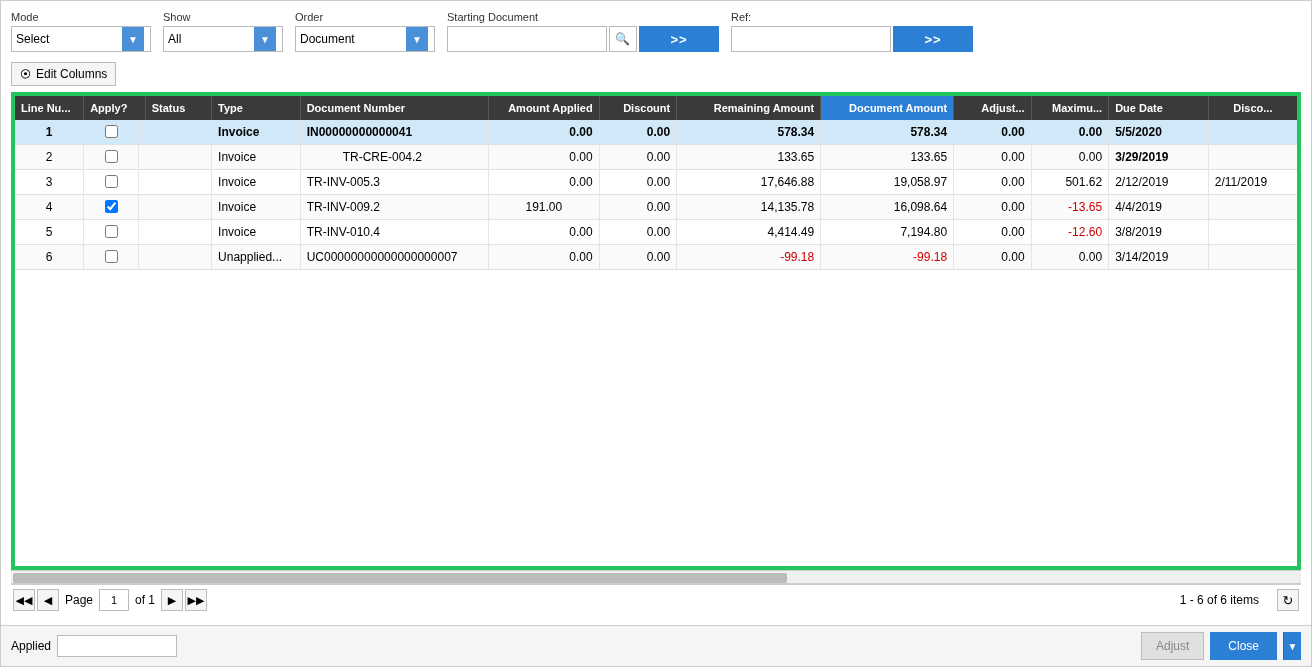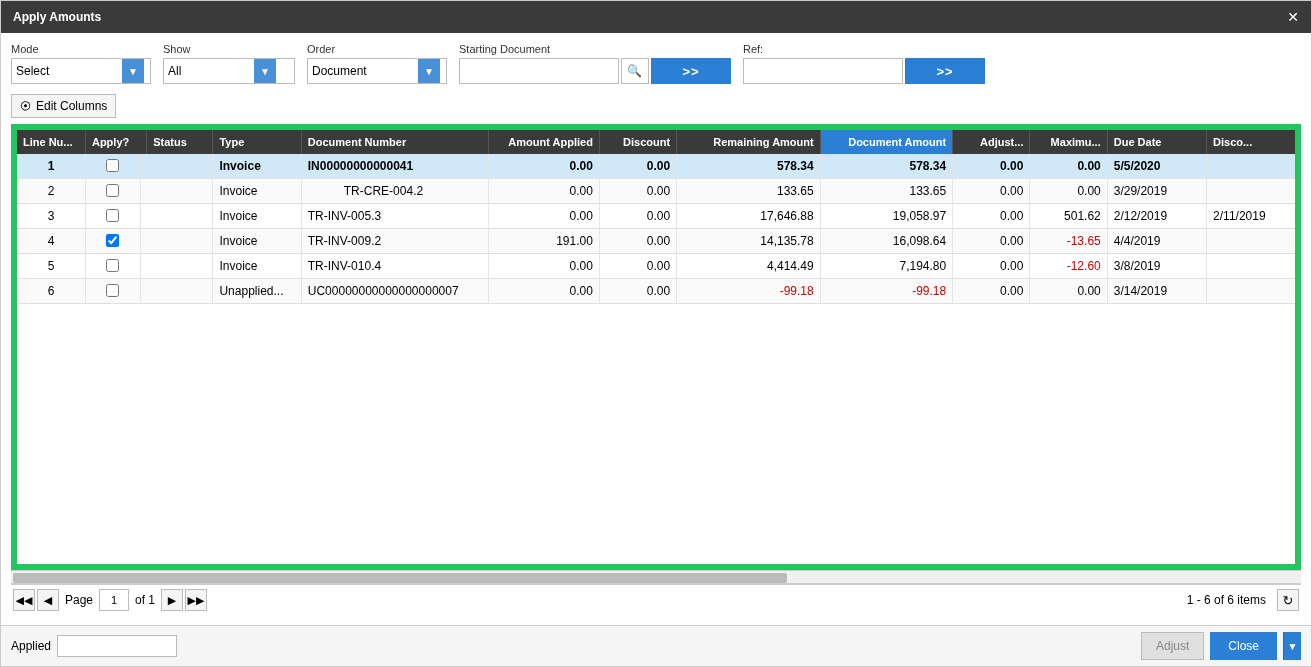--- a/index.html
+++ b/index.html
@@ -12,39 +12,39 @@
     .field-group { display: flex; flex-direction: column; gap: 3px; }
     .field-label { font-size: 11px; color: #333; }
     .select-wrapper { display: flex; align-items: center; border: 1px solid #bbb; background: #fff; height: 26px; }
     .select-wrapper select { border: none; outline: none; background: transparent; height: 100%; padding: 0 4px; font-size: 12px; appearance: none; -webkit-appearance: none; width: 100%; }
     .select-arrow { background: #4a90d9; color: #fff; height: 100%; display: flex; align-items: center; justify-content: center; width: 22px; cursor: pointer; flex-shrink: 0; font-size: 10px; }
     .input-field { border: 1px solid #bbb; height: 26px; padding: 0 4px; outline: none; font-size: 12px; }
     .btn-search { background: #fff; border: 1px solid #bbb; height: 26px; width: 28px; cursor: pointer; display: flex; align-items: center; justify-content: center; }
     .btn-blue { background: #2b7fd4; color: #fff; border: none; height: 26px; padding: 0 14px; cursor: pointer; font-size: 13px; font-weight: bold; letter-spacing: 1px; }
     .edit-columns-bar { margin-bottom: 6px; flex-shrink: 0; }
     .edit-columns-btn { display: flex; align-items: center; gap: 5px; border: 1px solid #bbb; background: #f5f5f5; padding: 3px 8px; cursor: pointer; font-size: 11px; height: 24px; }
-    .table-container { flex: 1; overflow: auto; border: 6px solid #22c55e; }
+    .table-container { flex: 1; overflow: auto; border: 4px solid #22c55e; }
     table { width: 100%; border-collapse: collapse; min-width: 1100px; }
     thead tr { background: #3a3a3a; color: #fff; }
     thead th { padding: 6px 6px; text-align: left; font-size: 11px; font-weight: bold; border-right: 1px solid #555; white-space: nowrap; cursor: pointer; user-select: none; }
-    thead th:last-child { border-right: none; }
+    thead th:last-child { border-right: none; text-align: center; }
     tbody tr { border-bottom: 1px solid #e0e0e0; }
     tbody tr:nth-child(even) { background: #fafafa; }
     tbody tr.selected-row { background: #d0e8f8; }
     tbody td { padding: 5px 6px; border-right: 1px solid #e5e5e5; white-space: nowrap; }
     tbody td:last-child { border-right: none; }
     .line-num { text-align: center; font-weight: bold; }
     .apply-check { display: flex; align-items: center; justify-content: center; }
     input[type="checkbox"] { width: 13px; height: 13px; cursor: pointer; }
     .val-red { color: #cc0000; }
     .footer-bar { display: flex; align-items: center; gap: 6px; padding: 4px 2px; border-top: 1px solid #ccc; flex-shrink: 0; font-size: 11px; }
     .pagination { display: flex; align-items: center; gap: 2px; }
     .page-btn { border: 1px solid #bbb; background: #f5f5f5; width: 22px; height: 22px; display: flex; align-items: center; justify-content: center; cursor: pointer; font-size: 11px; }
     .page-input { border: 1px solid #bbb; width: 30px; height: 22px; text-align: center; font-size: 11px; }
-    .page-info { margin-left: auto; display: flex; align-items: center; gap: 11px; }
+    .page-info { margin-left: auto; display: flex; align-items: center; gap: 18px; }
     .refresh-btn { border: 1px solid #bbb; background: #f5f5f5; width: 22px; height: 22px; display: flex; align-items: center; justify-content: center; cursor: pointer; font-size: 13px; }
     .bottom-bar { display: flex; align-items: center; justify-content: space-between; padding: 6px 10px; background: #f5f5f5; border-top: 1px solid #ccc; flex-shrink: 0; }
     .bottom-bar-left { display: flex; align-items: center; gap: 6px; }
     .applied-label { font-size: 12px; font-weight: normal; }
     .applied-value { border: 1px solid #bbb; height: 22px; width: 120px; background: #fff; }
     .bottom-bar-right { display: flex; align-items: center; gap: 6px; }
     .btn-adjust { background: #e0e0e0; border: 1px solid #bbb; height: 28px; padding: 0 14px; cursor: pointer; font-size: 12px; color: #888; }
     .btn-close { background: #2b7fd4; color: #fff; border: none; height: 28px; padding: 0 18px; cursor: pointer; font-size: 12px; }
     .btn-dd { background: #2b7fd4; color: #fff; border: none; height: 28px; width: 18px; cursor: pointer; font-size: 10px; border-left: 1px solid #1f6ab5; }
     .scrollbar-area { height: 14px; background: #f0f0f0; border-top: 1px solid #ccc; border-bottom: 1px solid #ccc; overflow: hidden; flex-shrink: 0; }
@@ -62,44 +62,40 @@
     .col-maxim { width: 70px; text-align: right; }
     .col-duedate { width: 90px; }
     .col-disco { width: 80px; }
     td.right { text-align: right; }
   </style>
 </head>
 <body>
 
 <div class="modal">
 
-  <div class="modal-header">
-    <span>Apply Amounts</span>
-    <button class="modal-close">✕</button>
-  </div>
 
   <div class="modal-body">
 
     <div class="toolbar">
 
       <div class="field-group">
         <label class="field-label">Mode</label>
         <div class="select-wrapper" style="width:140px;">
           <select style="width:110px;">
             <option>Select</option>
             <option>Auto</option>
             <option>Manual</option>
           </select>
           <div class="select-arrow">▼</div>
         </div>
       </div>
 
       <div class="field-group">
         <label class="field-label">Show</label>
-        <div class="select-wrapper" style="width:132px;">
+        <div class="select-wrapper" style="width:120px;">
           <select style="width:90px;">
             <option>All</option>
             <option>Open</option>
             <option>Closed</option>
           </select>
           <div class="select-arrow">▼</div>
         </div>
       </div>
 
       <div class="field-group">
@@ -185,21 +181,21 @@
               </td>
               <td class="col-status"></td>
               <td class="col-type" style="font-weight: normal;">Invoice</td>
               <td class="col-docnum" style="font-weight: normal; padding-left: 42px;">TR-CRE-004.2</td>
               <td class="col-amtapplied right" style="font-weight: normal;">0.00</td>
               <td class="col-discount right" style="font-weight: normal;">0.00</td>
               <td class="col-remaining right" style="font-weight: normal;">133.65</td>
               <td class="col-docamt right" style="font-weight: normal;">133.65</td>
               <td class="col-adjust right" style="font-weight: normal;">0.00</td>
               <td class="col-maxim right" style="font-weight: normal;">0.00</td>
-              <td class="col-duedate" style="font-weight: normal; margin-top: 25px;">3/29/2019</td>
+              <td class="col-duedate" style="font-weight: bold; margin-top: 25px;">3/29/2019</td>
               <td class="col-disco"></td>
             </tr>
             <tr>
               <td class="line-num col-linenu" style="font-weight: normal;">3</td>
               <td class="apply-check col-apply">
                 <input type="checkbox" style="">
               </td>
               <td class="col-status"></td>
               <td class="col-type" style="font-weight: normal;">Invoice</td>
               <td class="col-docnum" style="font-weight: normal; margin-left: 32px;">TR-INV-005.3</td>
@@ -213,21 +209,21 @@
               <td class="col-disco">2/11/2019</td>
             </tr>
             <tr>
               <td class="line-num col-linenu" style="font-weight: normal;">4</td>
               <td class="apply-check col-apply">
                 <input type="checkbox" checked="" style="">
               </td>
               <td class="col-status"></td>
               <td class="col-type" style="font-weight: normal;">Invoice</td>
               <td class="col-docnum" style="font-weight: normal;">TR-INV-009.2</td>
-              <td class="col-amtapplied right" style="font-weight: normal;">191.00</td>
+              <td class="col-amtapplied right" style="font-weight: normal; text-align: center;">191.00</td>
               <td class="col-discount right" style="font-weight: normal;">0.00</td>
               <td class="col-remaining right" style="font-weight: normal;">14,135.78</td>
               <td class="col-docamt right" style="font-weight: normal;">16,098.64</td>
               <td class="col-adjust right" style="font-weight: normal;">0.00</td>
               <td class="col-maxim right val-red" style="font-weight: normal;">-13.65</td>
               <td class="col-duedate" style="font-weight: normal;">4/4/2019</td>
               <td class="col-disco"></td>
             </tr>
             <tr>
               <td class="line-num col-linenu" style="font-weight: normal;">5</td>

